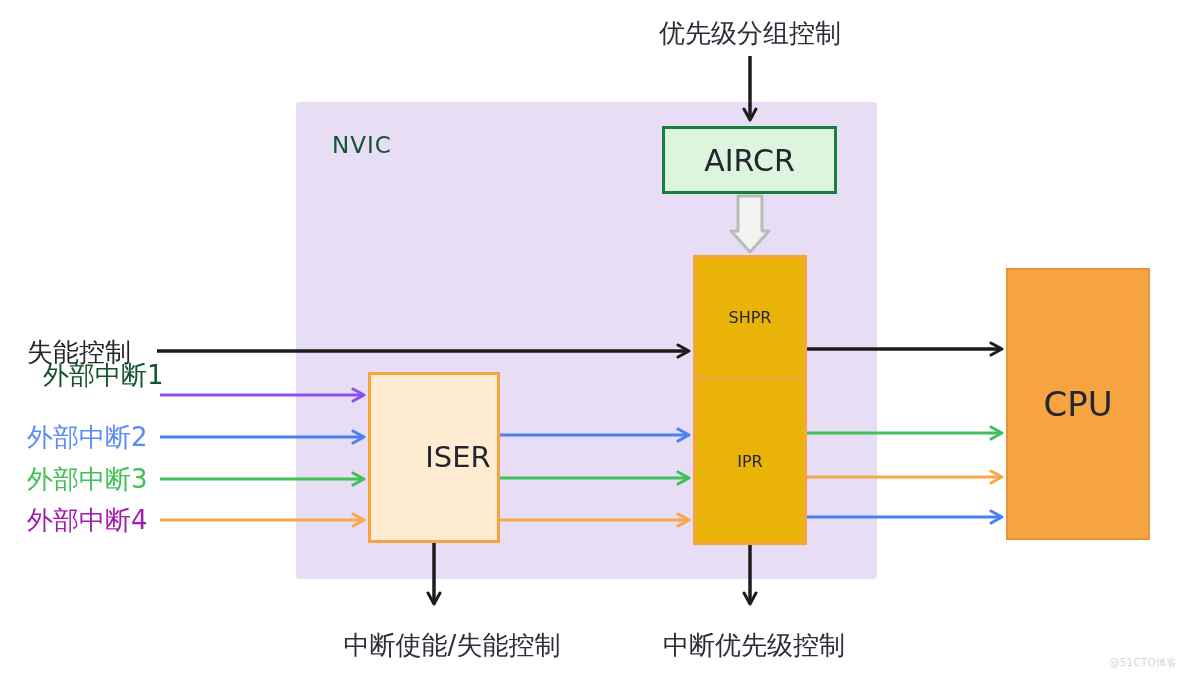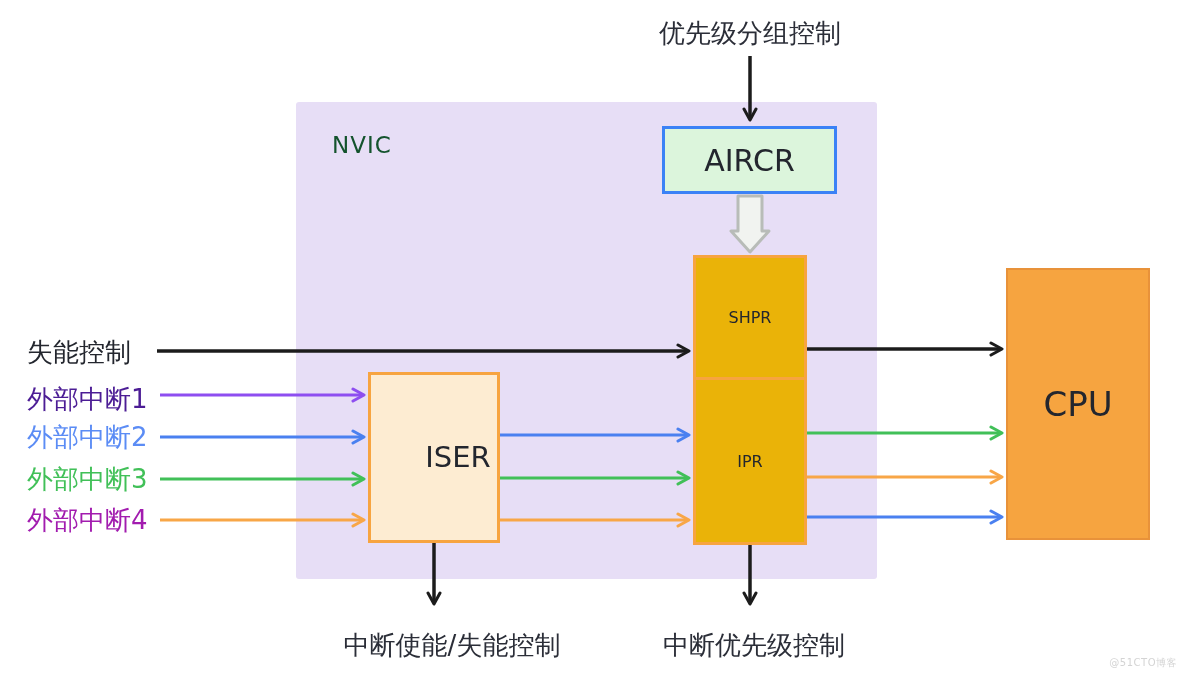--- a/index.html
+++ b/index.html
@@ -32,21 +32,21 @@
   
   .arrow-layer { left: 0; top: 0; width: 1184px; height: 677px; }
 
   
   .box {
     display: flex; align-items: center; justify-content: center;
     font-size: 30px; color: #23262e;
   }
   .aircr-box {
     left: 662px; top: 126px; width: 175px; height: 68px;
-    background: #dcf5dc; border: 3px solid #3b82f6;
+    background: #dcf5dc; border: 3px solid #15803d;
   }
   .shpr-ipr-box {
     left: 693px; top: 255px; width: 114px; height: 290px;
     background: #eab308; border: 3px solid #f7a440;
     display: flex; flex-direction: column;
   }
   .shpr-cell {
     height: 122px; border-bottom: 3px solid #f7a440;
     display: flex; align-items: center; justify-content: center;
   }
@@ -69,21 +69,21 @@
 
   
   .cjk-label {
     font-size: 26px;
     line-height: 30px;
     white-space: nowrap;
   }
   .top-label { left: 750px; top: 18px; transform: translateX(-50%); color: #2b2e38; }
   .input-label { left: 27px; height: 30px; }
   .lbl-kernel { top: 337px; color: #23262e; }
-  .lbl-ext1 { top: 384px; color: #4c1d95; }
+  .lbl-ext1 { top: 360px; color: #14532d; margin-left: 16px; }
   .lbl-ext2 { top: 422px; color: #5b8cf5; }
   .lbl-ext3 { top: 464px; color: #41c058; }
   .lbl-ext4 { top: 505px; color: #a21caf; }
   .bottom-label-enable { left: 452px; top: 630px; transform: translateX(-50%); color: #2b2e38; }
   .bottom-label-priority { left: 754px; top: 630px; transform: translateX(-50%); color: #2b2e38; }
 
   .watermark {
     right: 7px; bottom: 7px;
     font-size: 10px;
     color: #d4d4d4;

